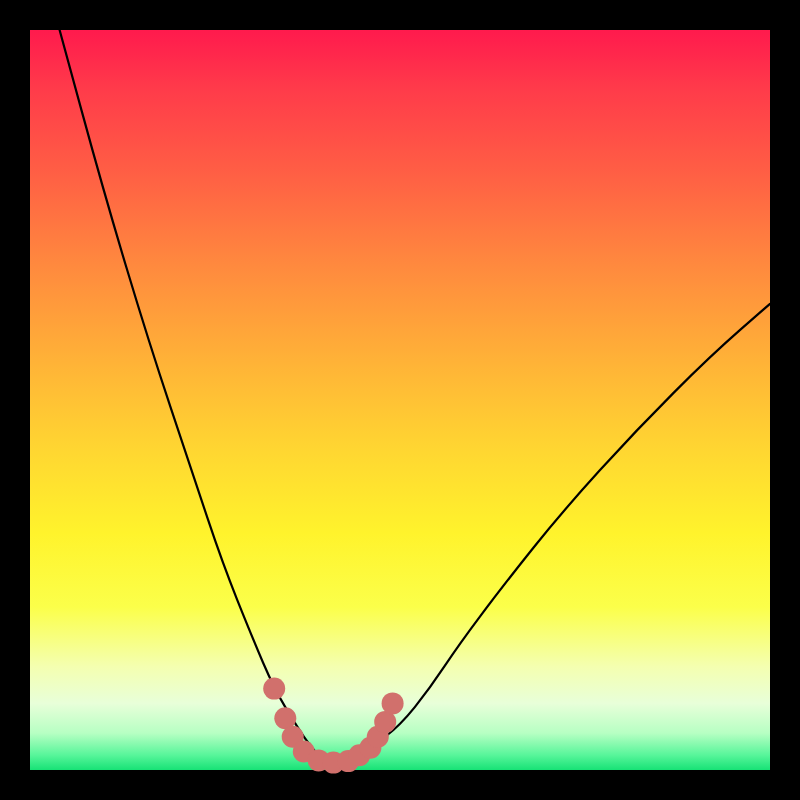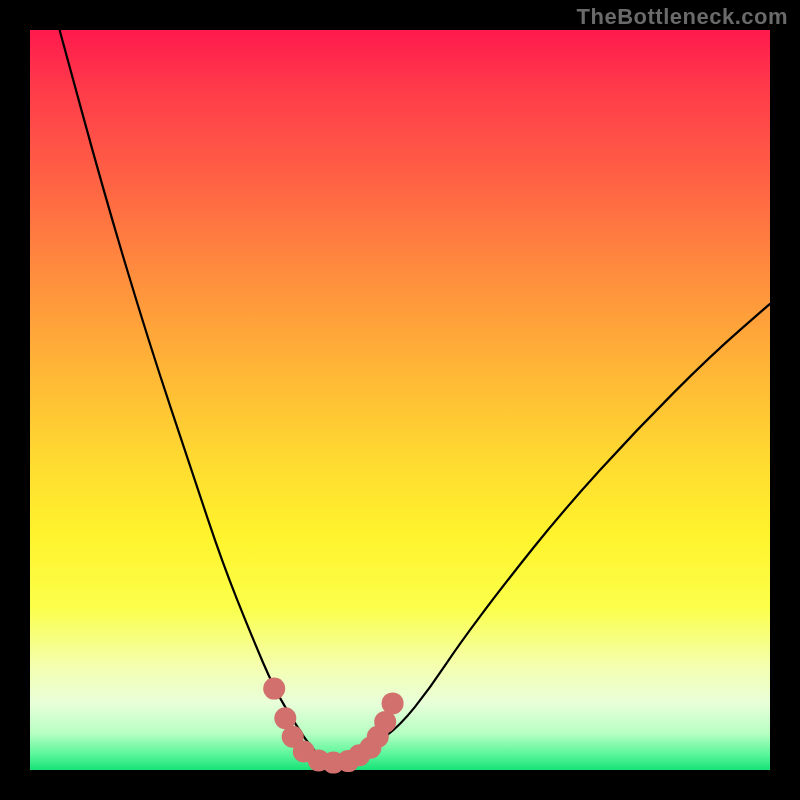--- a/index.html
+++ b/index.html
@@ -56,21 +56,20 @@
     top: 0;
     width: 740px;
     height: 740px;
     overflow: visible;
   }
 </style>
 </head>
 <body>
 
 <div class="frame">
-  <div class="watermark">TheBottleneck.com</div>
 
   <div class="plot-area">
     <svg class="curve-layer" viewBox="0 0 740 740" preserveAspectRatio="none">
       <path id="curve-path" fill="none" stroke="#000" stroke-width="2.2" stroke-linecap="round" stroke-linejoin="round" d="M 29.6 0.0 Q 29.6 0.0 51.8 81.4 Q 74.0 162.8 96.2 236.8 Q 118.4 310.8 140.6 377.4 Q 162.8 444.0 177.6 488.4 Q 192.4 532.8 207.2 569.8 Q 222.0 606.8 233.1 632.7 Q 244.2 658.6 255.3 677.1 Q 266.4 695.6 273.8 706.7 Q 281.2 717.8 288.6 725.2 Q 296.0 732.6 303.4 732.6 Q 310.8 732.6 318.2 732.6 Q 325.6 732.6 333.0 725.2 Q 340.4 717.8 355.2 706.7 Q 370.0 695.6 384.8 677.1 Q 399.6 658.6 414.4 636.4 Q 429.2 614.2 451.4 584.6 Q 473.6 555.0 503.2 518.0 Q 532.8 481.0 569.8 440.3 Q 606.8 399.6 643.8 362.6 Q 680.8 325.6 710.4 299.7 L 740.0 273.8"></path>
       <g id="marker-group">
           <circle cx="244.2" cy="658.6" r="11" fill="#d1706c"></circle>
           <circle cx="255.3" cy="688.2" r="11" fill="#d1706c"></circle>
           <circle cx="262.7" cy="706.7" r="11" fill="#d1706c"></circle>
           <circle cx="273.8" cy="721.5" r="11" fill="#d1706c"></circle>
           <circle cx="288.6" cy="730.4" r="11" fill="#d1706c"></circle>

